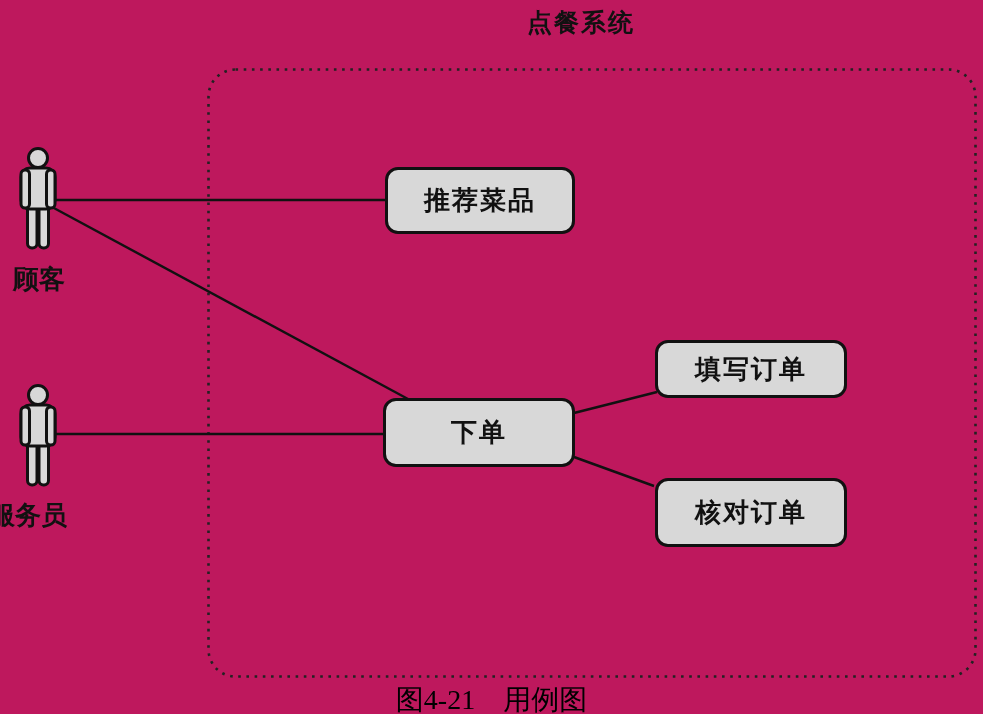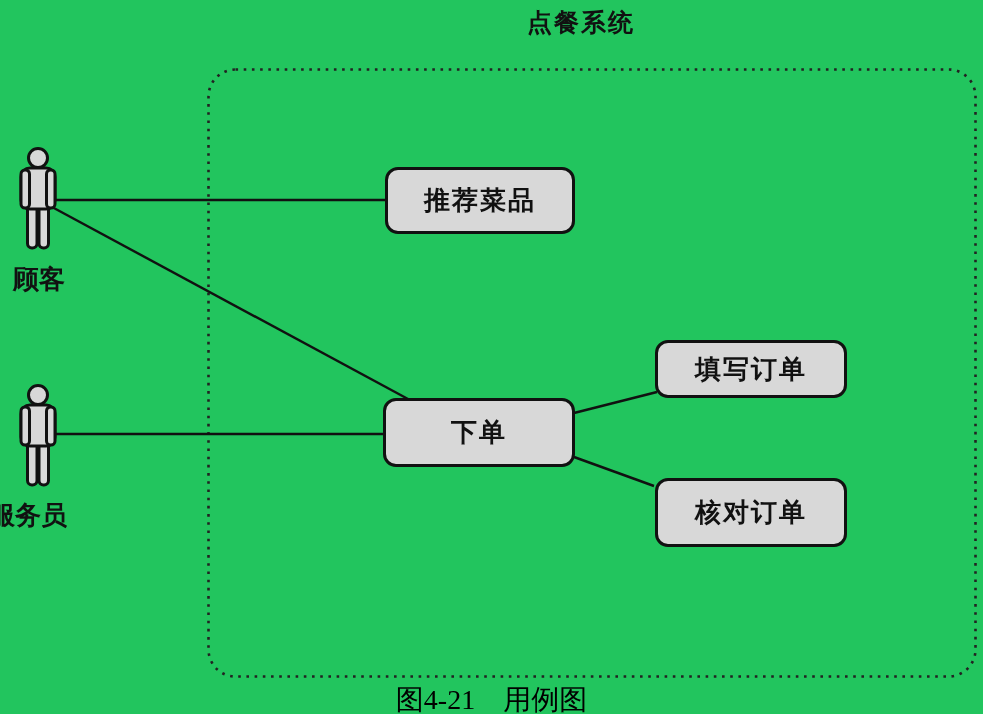--- a/index.html
+++ b/index.html
@@ -4,21 +4,21 @@
 <style>
   html, body {
     margin: 0; padding: 0;
     background: #ffffff;
     width: 983px; height: 714px;
     overflow: hidden;
   }
   .canvas {
     position: relative;
     width: 983px; height: 714px;
-    background: #22c55e;
+    background: #be185d;
     font-family: "Liberation Sans", sans-serif;
     color: #111111;
   }
   .overlay {
     position: absolute;
     left: 0; top: 0;
     width: 983px; height: 714px;
     pointer-events: none;
   }
   .diagram-title {

